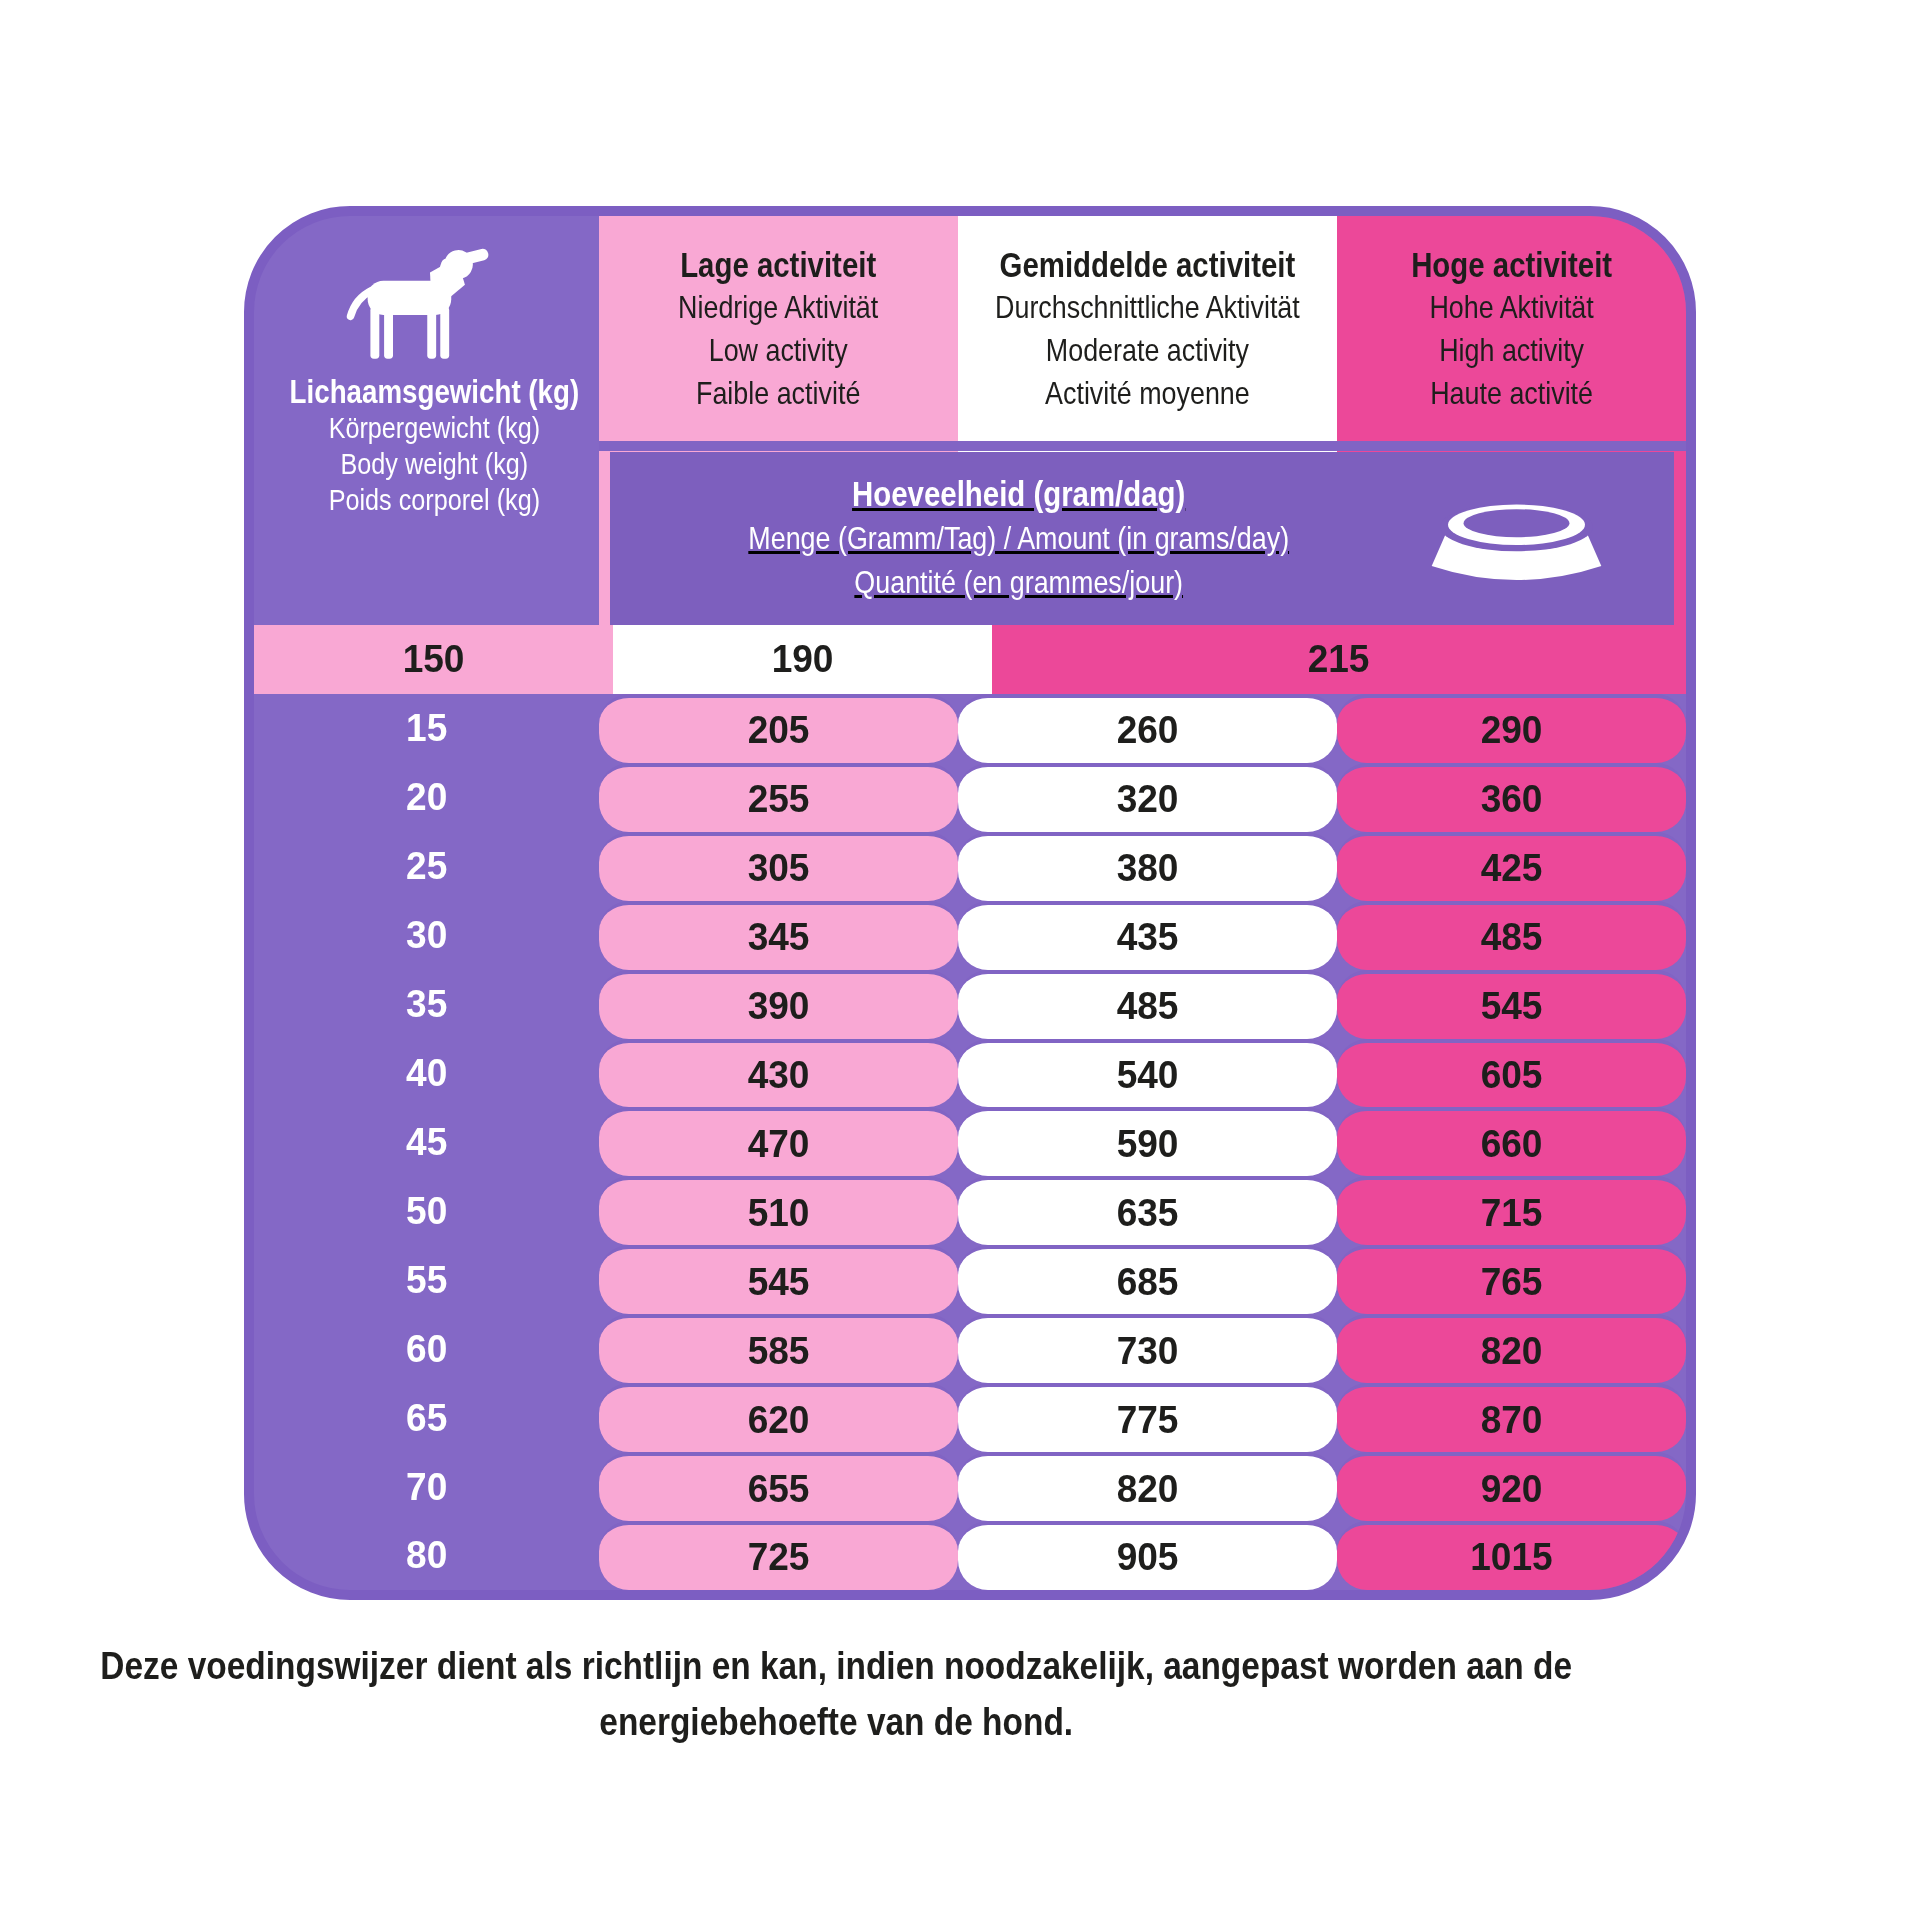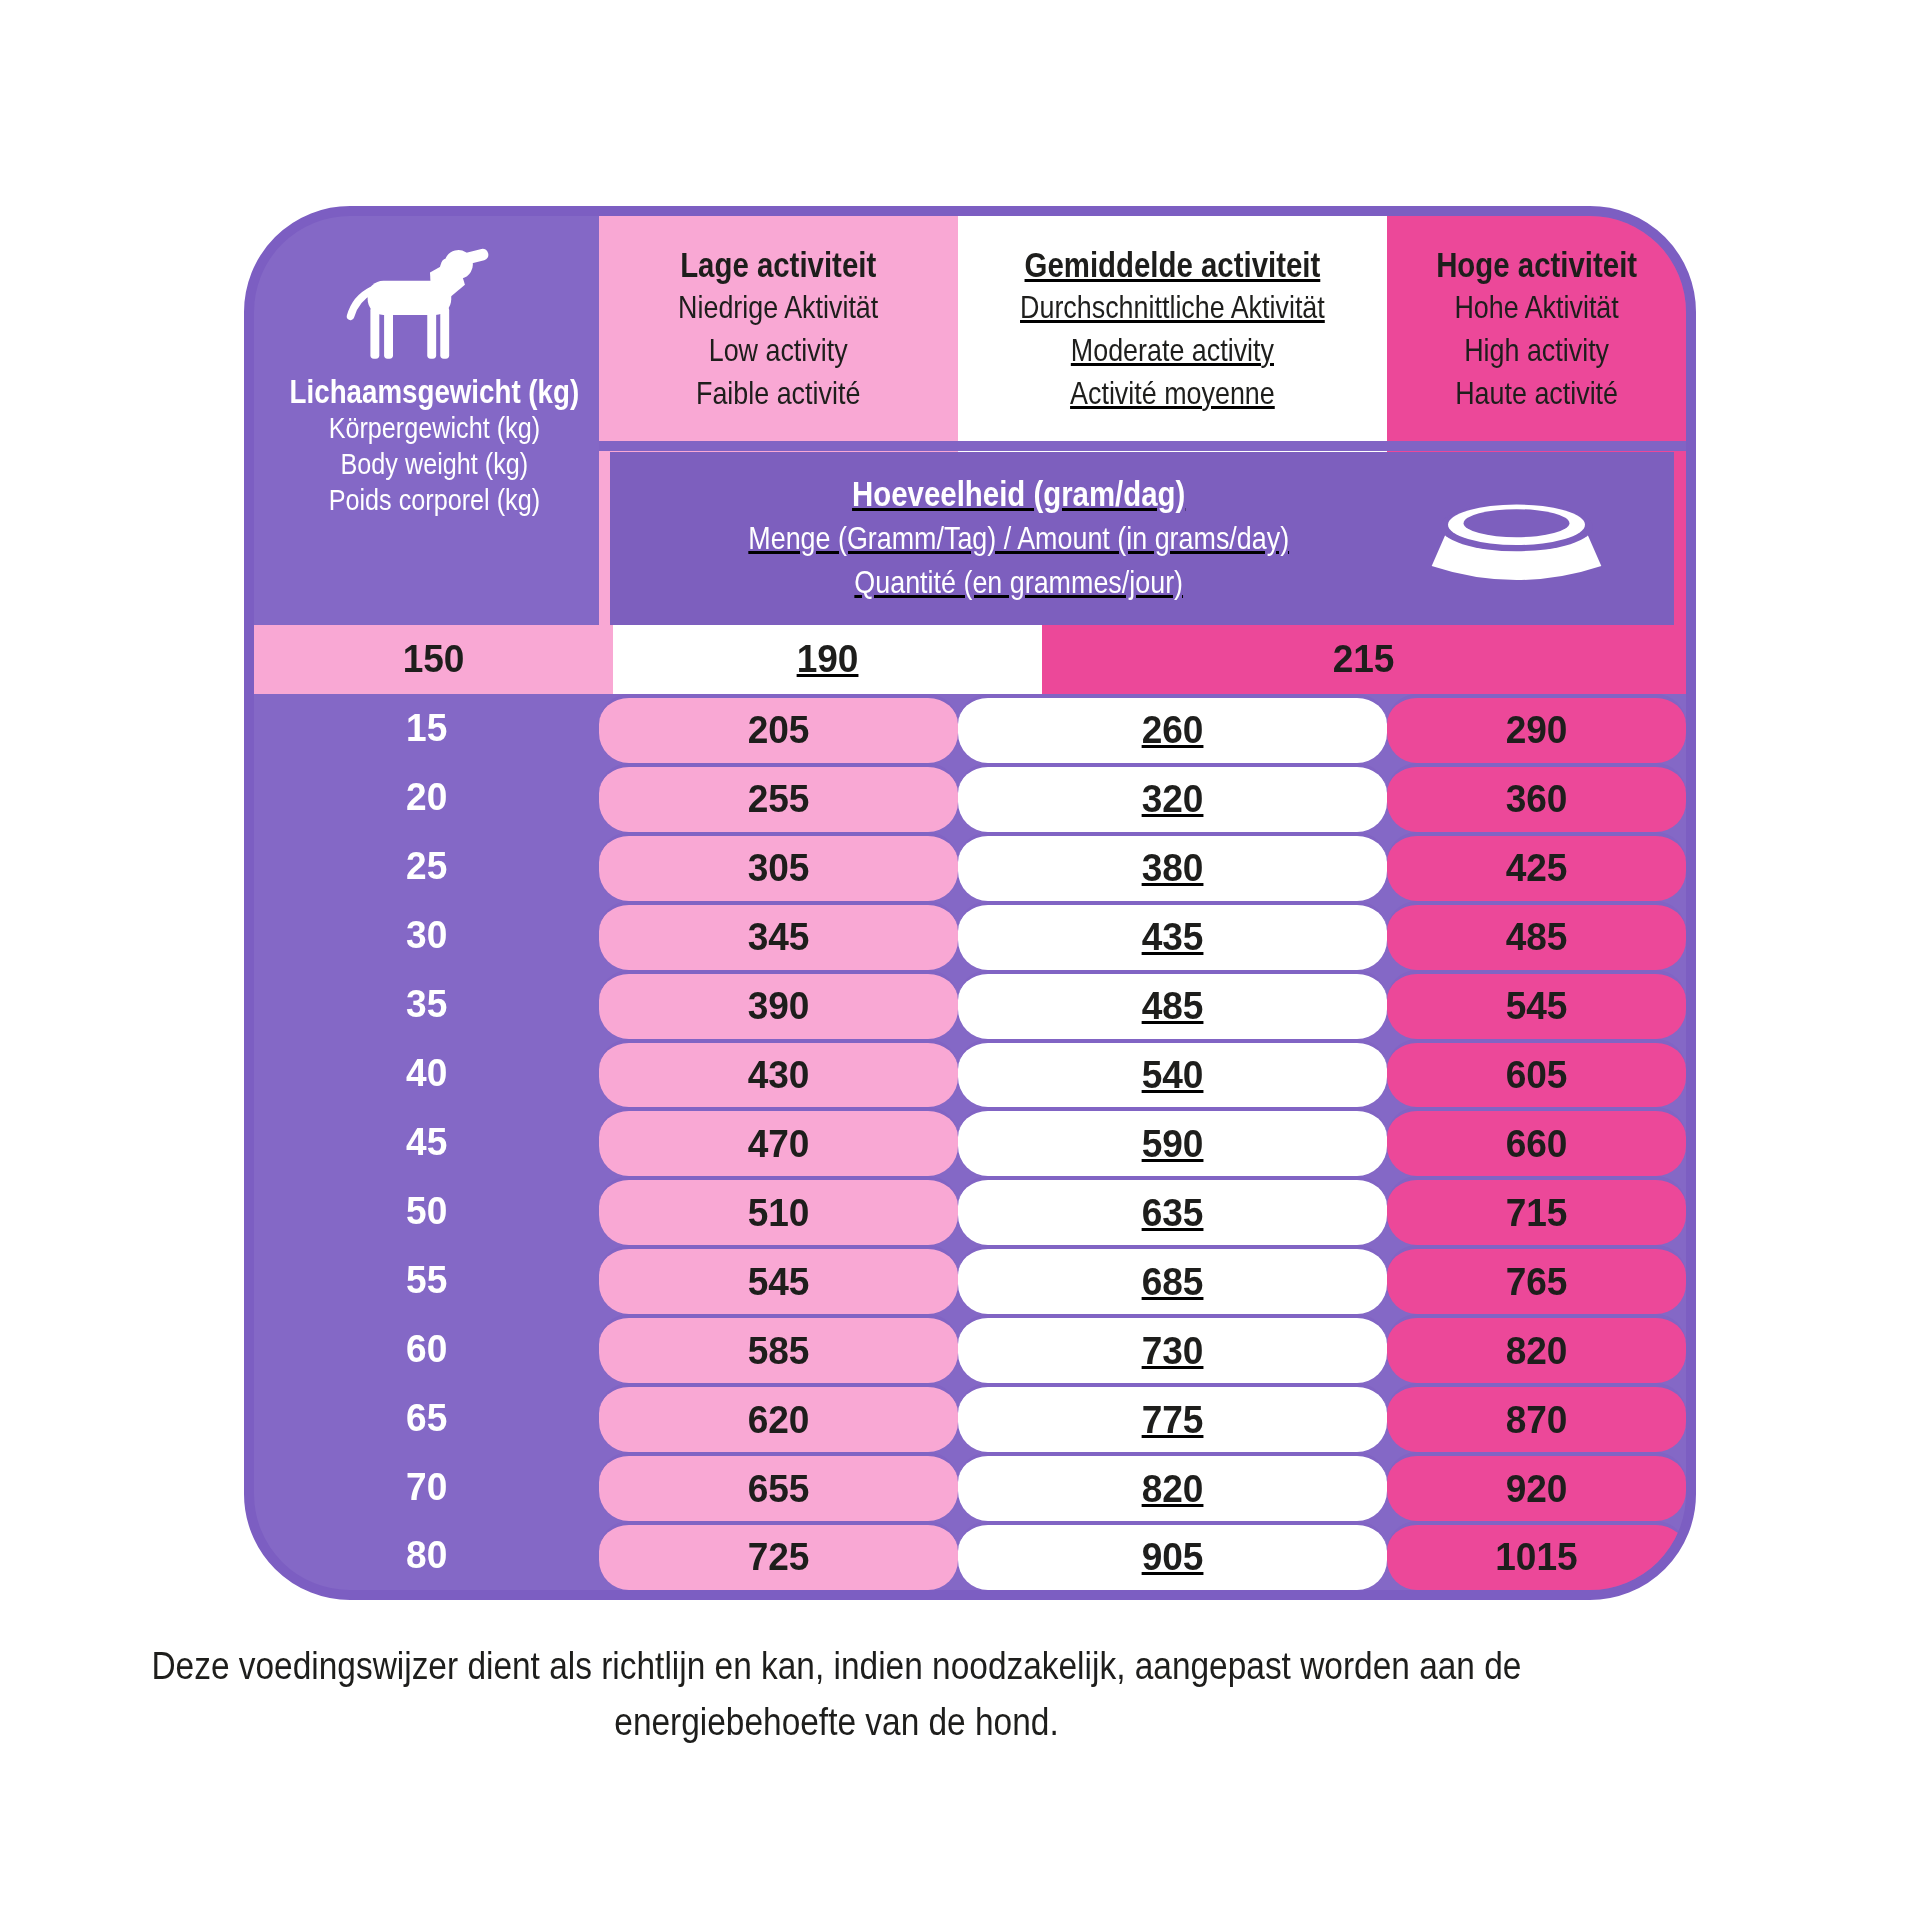--- a/index.html
+++ b/index.html
@@ -13,21 +13,21 @@
     box-sizing:border-box;border:10.6px solid #7c5ec2;border-radius:106px;
     background:#8468c6;overflow:hidden;display:flex;flex-direction:column;
   }
   .hdr-row{height:225px;display:flex;}
   .banner-row{height:184px;display:flex;position:relative;}
   .data-rows{flex:1;display:flex;flex-direction:column;}
   .drow{flex:1;display:flex;}
   .cell{box-sizing:border-box;display:flex;align-items:center;justify-content:center;}
   .cw{width:345px;background:transparent;}
   .ca{width:359px;background:#f9a8d4;}
-  .cb{width:429px;background:#ffffff;text-decoration:underline;}
+  .cb{width:379px;background:#ffffff;}
   .cc{flex:1;background:#ec4899;}
   .banner-row .ca,.banner-row .cb,.banner-row .cc{border-top:10.6px solid #8164c4;}
   .drow.sep .ca,.drow.sep .cb,.drow.sep .cc{border-top:4.8px solid #8164c4;border-radius:30px;}
   .cond{display:inline-block;transform:scaleX(0.84);transform-origin:center;}
   .hdr-lines{text-align:center;line-height:43px;font-size:32px;color:#1e1e1c;white-space:nowrap;}
   .hdr-lines .b{font-size:35px;font-weight:700;}
   .num{font-size:39px;font-weight:700;color:#1e1e1c;display:inline-block;transform:scaleX(0.95);}
   .cw .num{color:#ffffff;}
   .leftcol{
     position:absolute;left:8px;top:0;width:345px;z-index:2;
@@ -38,21 +38,21 @@
   .wlabel .b{font-size:33px;font-weight:700;}
   .banner{
     position:absolute;left:356px;right:11.6px;top:10.6px;bottom:0;
     background:#7d5fbe;display:flex;align-items:center;z-index:1;text-decoration:underline;
   }
   .banner-text{flex:1;text-align:center;color:#ffffff;line-height:44px;font-size:32px;white-space:nowrap;}
   .banner-text .b{font-size:35px;font-weight:700;}
   .bowl{width:179px;height:118px;flex:none;margin-right:68px;}
   .footer{
     position:absolute;left:0;top:1638px;width:1672px;text-align:center;
-    color:#1e1e1c;font-size:38px;line-height:56px;
+    color:#1e1e1c;font-size:38px;line-height:56px;font-weight:bold;
   }
   .footer .fline{white-space:nowrap;}
   .footer .cond{transform:scaleX(0.88);}
 </style>
 </head>
 <body>
 
 <div class="card">
 
   <div class="leftcol">

